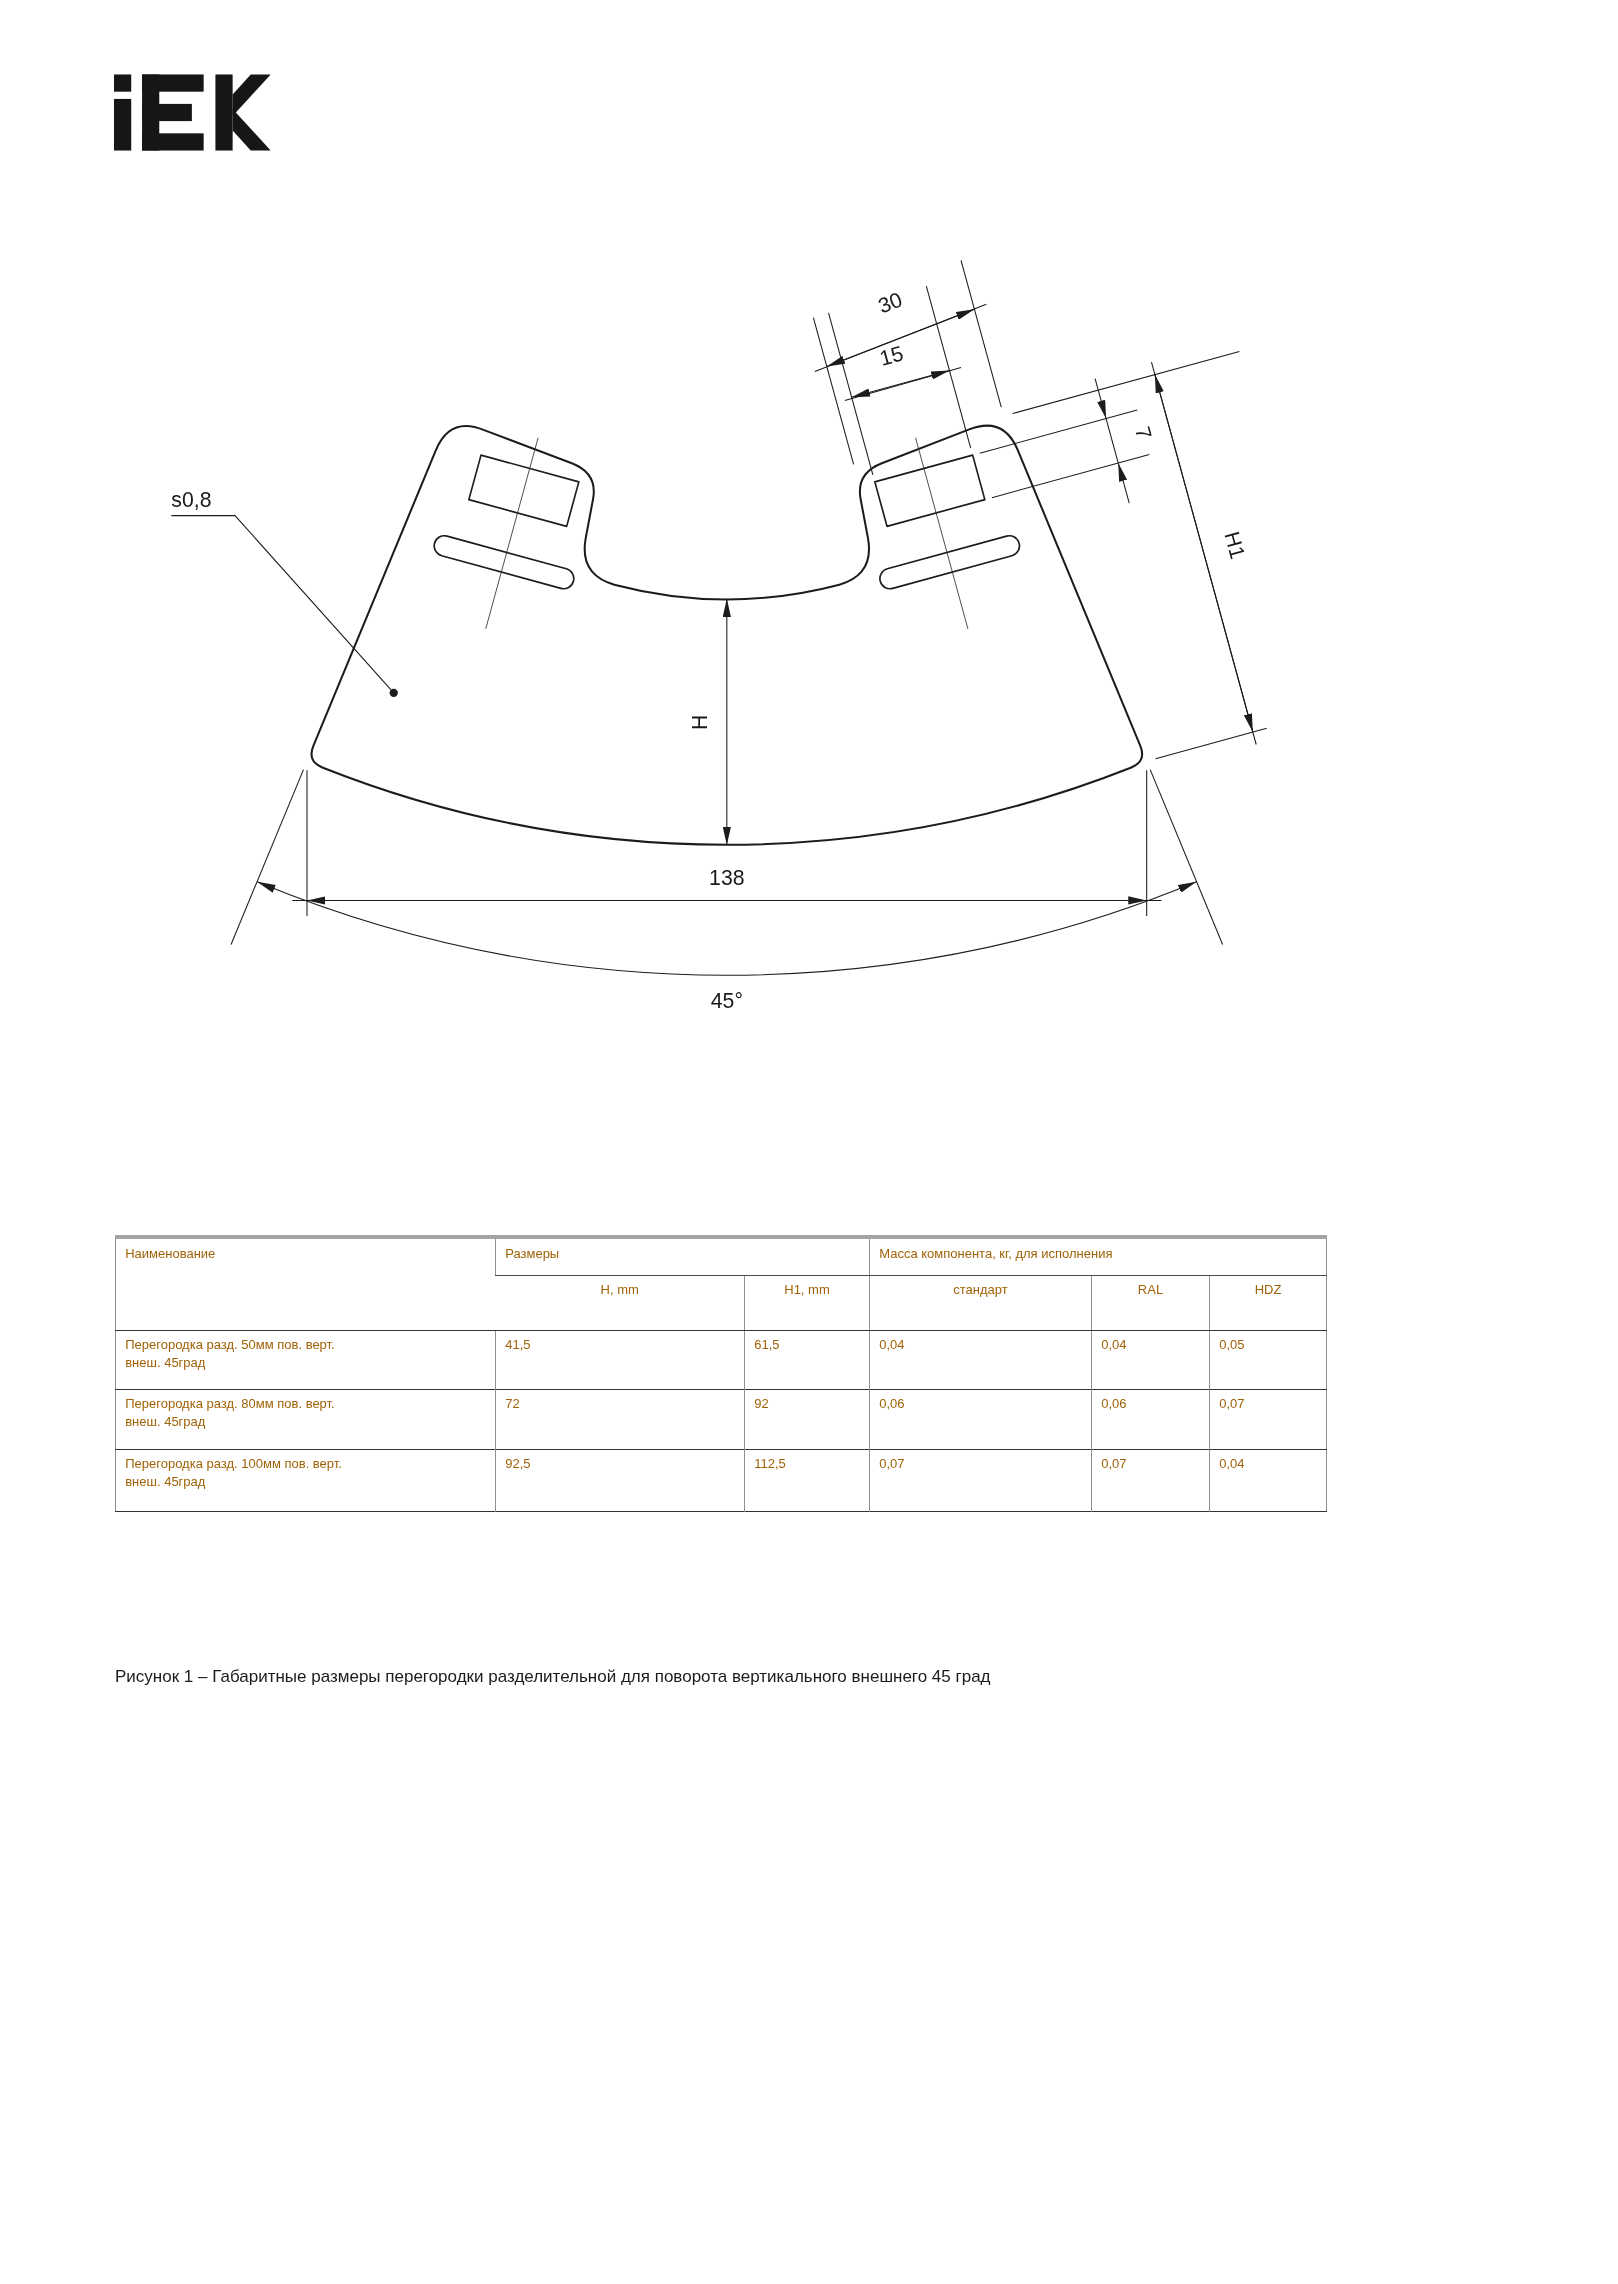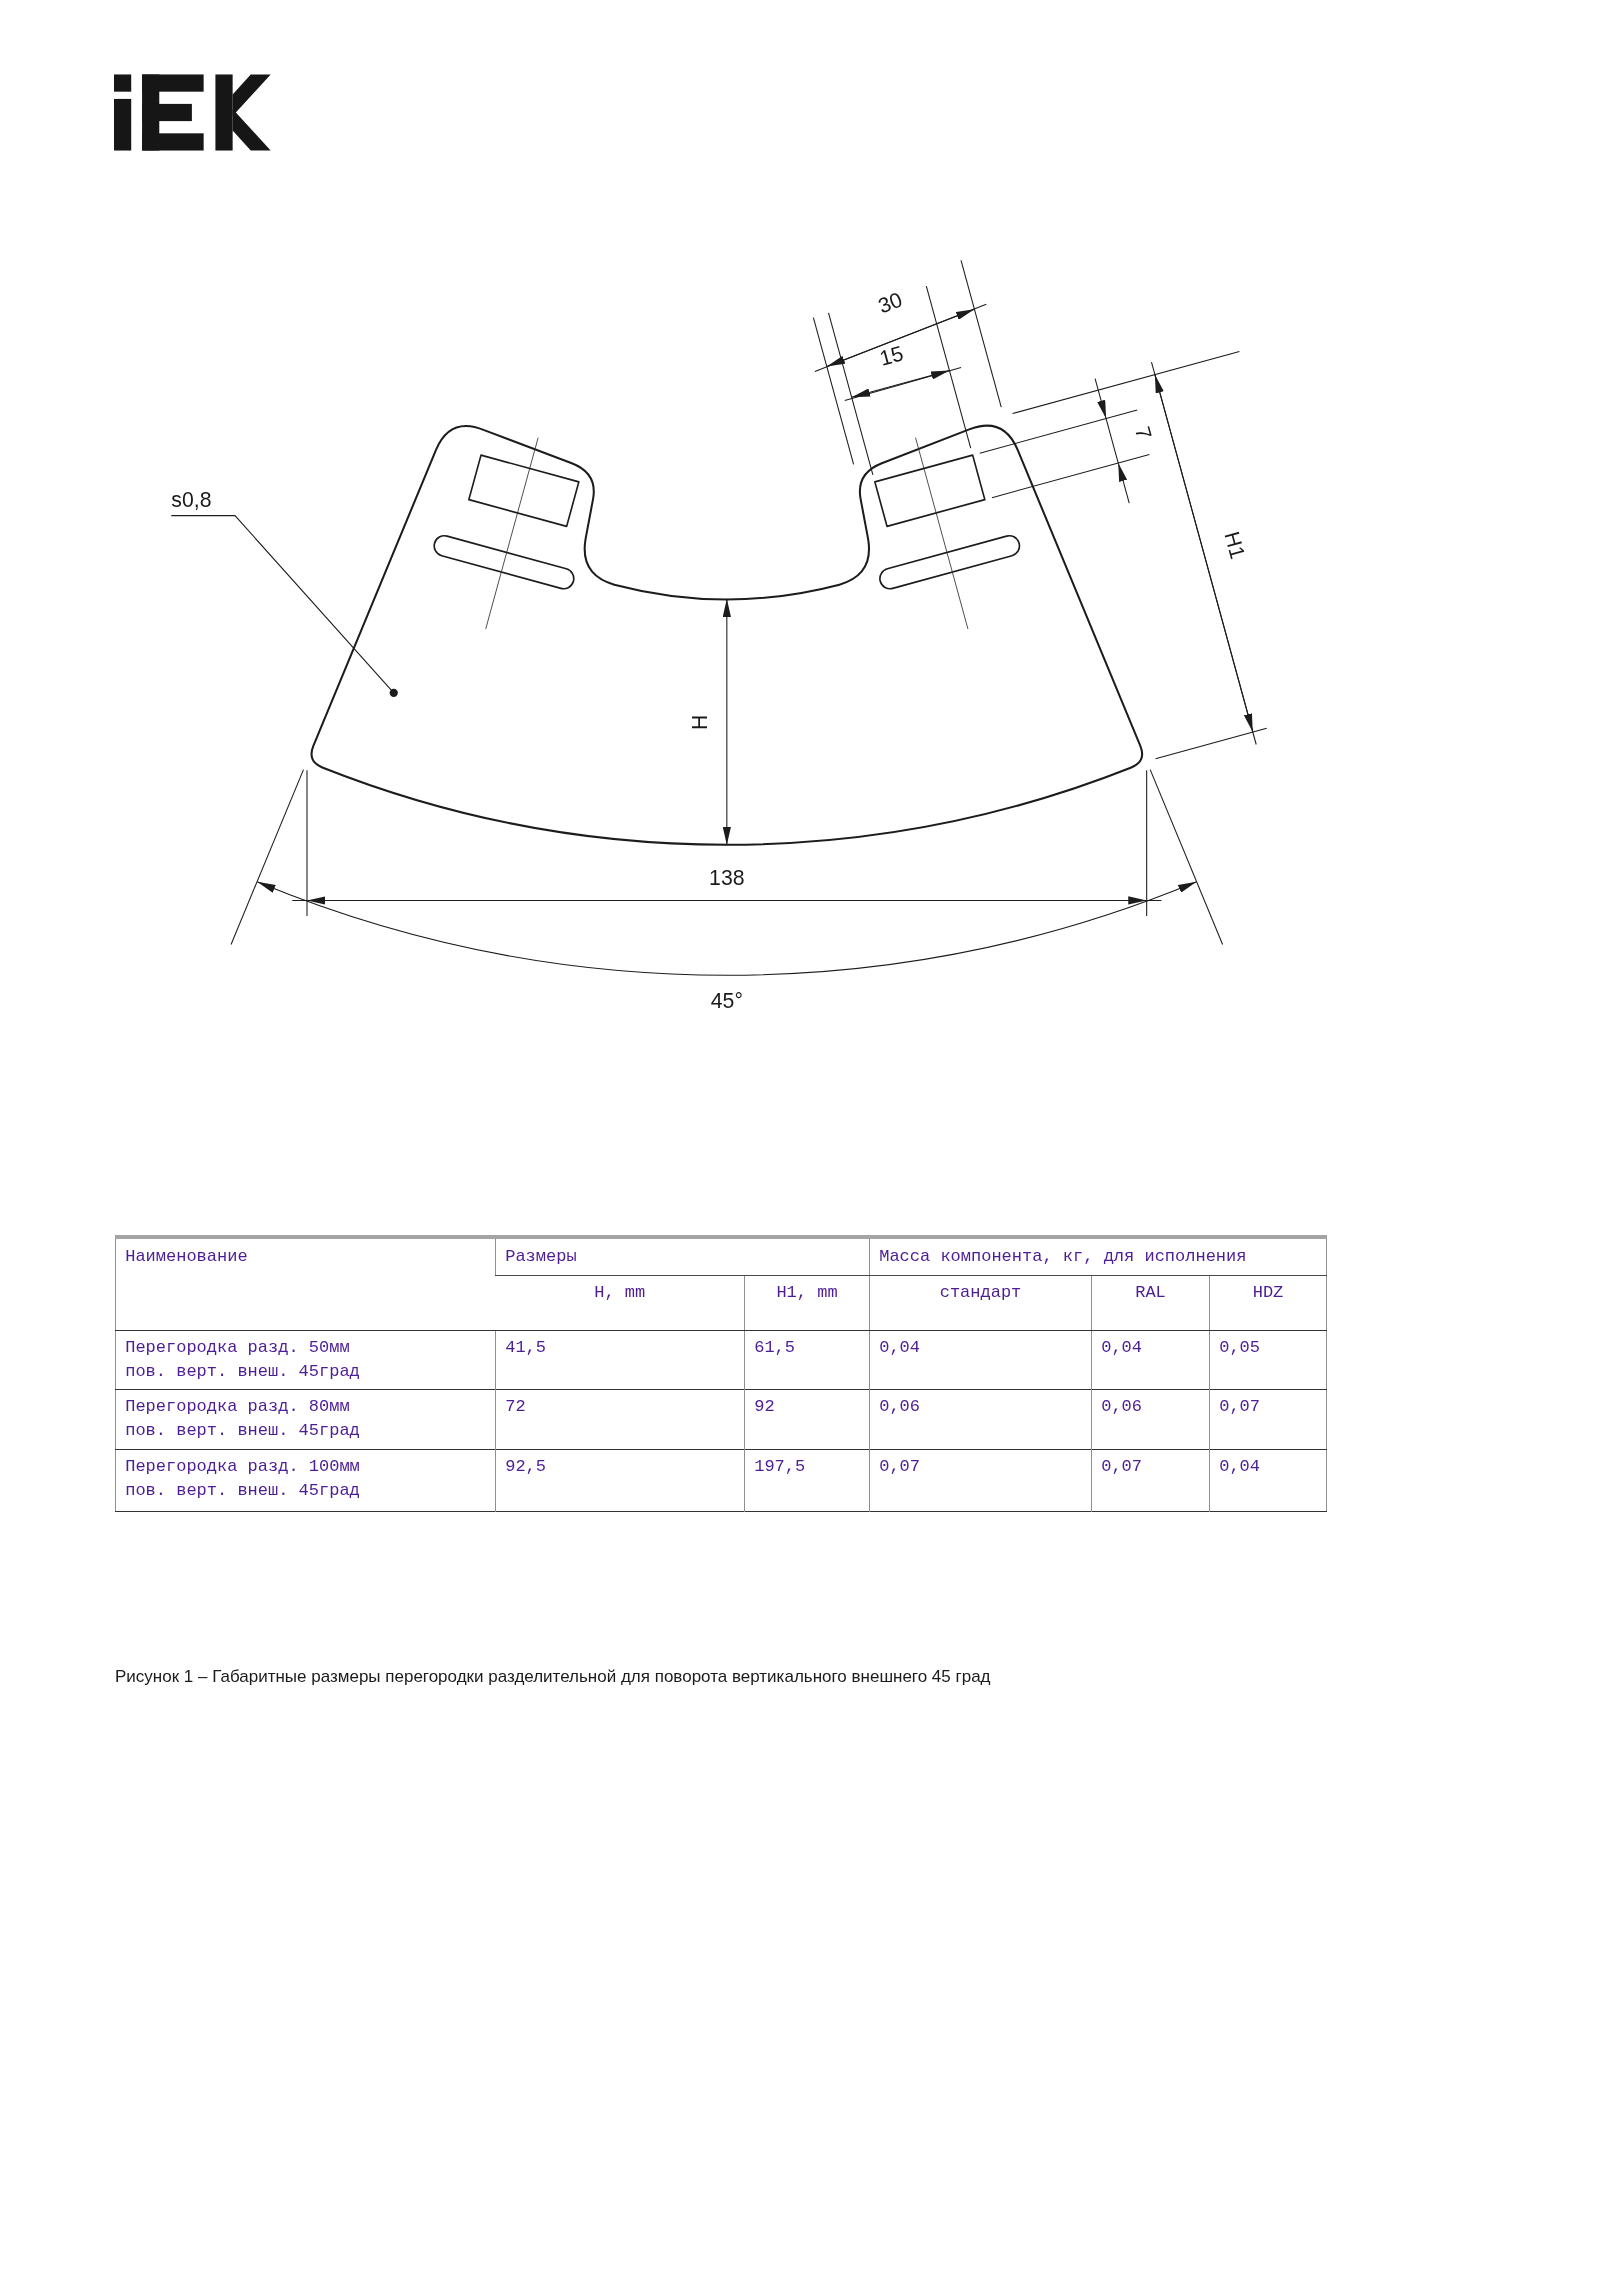--- a/index.html
+++ b/index.html
@@ -18,23 +18,23 @@
   .hole{fill:none;stroke:#1c1c1c;stroke-width:1.8;stroke-linejoin:round;}
   .cline{fill:none;stroke:#2a2a2a;stroke-width:0.9;}
   .dim{fill:none;stroke:#1c1c1c;stroke-width:1.15;}
   .dim-arrow{fill:#1c1c1c;}
   .dim-text{font-family:"Liberation Sans",sans-serif;font-size:23px;fill:#1a1a1a;}
   .leader-dot{fill:#1c1c1c;}
   
   .spec-table{
     position:absolute;left:115px;top:1235px;width:1211px;
     border-collapse:collapse;table-layout:fixed;
-    font-size:17px;line-height:1.4;color:#4c1d95;
+    font-size:13px;line-height:1.4;color:#a16207;
     border-top:4.6px solid #a4a4a4;
-    border-left:0.9px solid #8f8f8f;border-right:0.9px solid #8f8f8f;font-family:Liberation Mono, monospace;
+    border-left:0.9px solid #8f8f8f;border-right:0.9px solid #8f8f8f;
   }
   .spec-table th,.spec-table td{
     font-weight:normal;text-align:left;vertical-align:top;
     padding:5.5px 9.2px 0 9.2px;border-left:0.9px solid #8f8f8f;
   }
   .spec-table th:first-child,.spec-table td:first-child{border-left:none;}
   .spec-table tr.hrow1{height:38px;}
   .spec-table tr.hrow1 th{border-bottom:0.9px solid #4a4a4a;}
   .spec-table tr.hrow1 th.name-cell{border-bottom:none;}
   .spec-table tr.hrow2{height:55px;}
@@ -204,21 +204,21 @@
       <td>92</td>
       <td>0,06</td>
       <td>0,06</td>
       <td>0,07</td>
     </tr>
     <tr class="r3">
       <td>
         <div class="name-wrap">Перегородка разд. 100мм пов. верт. внеш. 45град</div>
       </td>
       <td>92,5</td>
-      <td>197,5</td>
+      <td>112,5</td>
       <td>0,07</td>
       <td>0,07</td>
       <td>0,04</td>
     </tr>
   </tbody>
 </table>
 
 <div class="caption">
   <div>Рисунок 1 – Габаритные размеры перегородки разделительной для поворота вертикального внешнего 45 град</div>
 </div>

